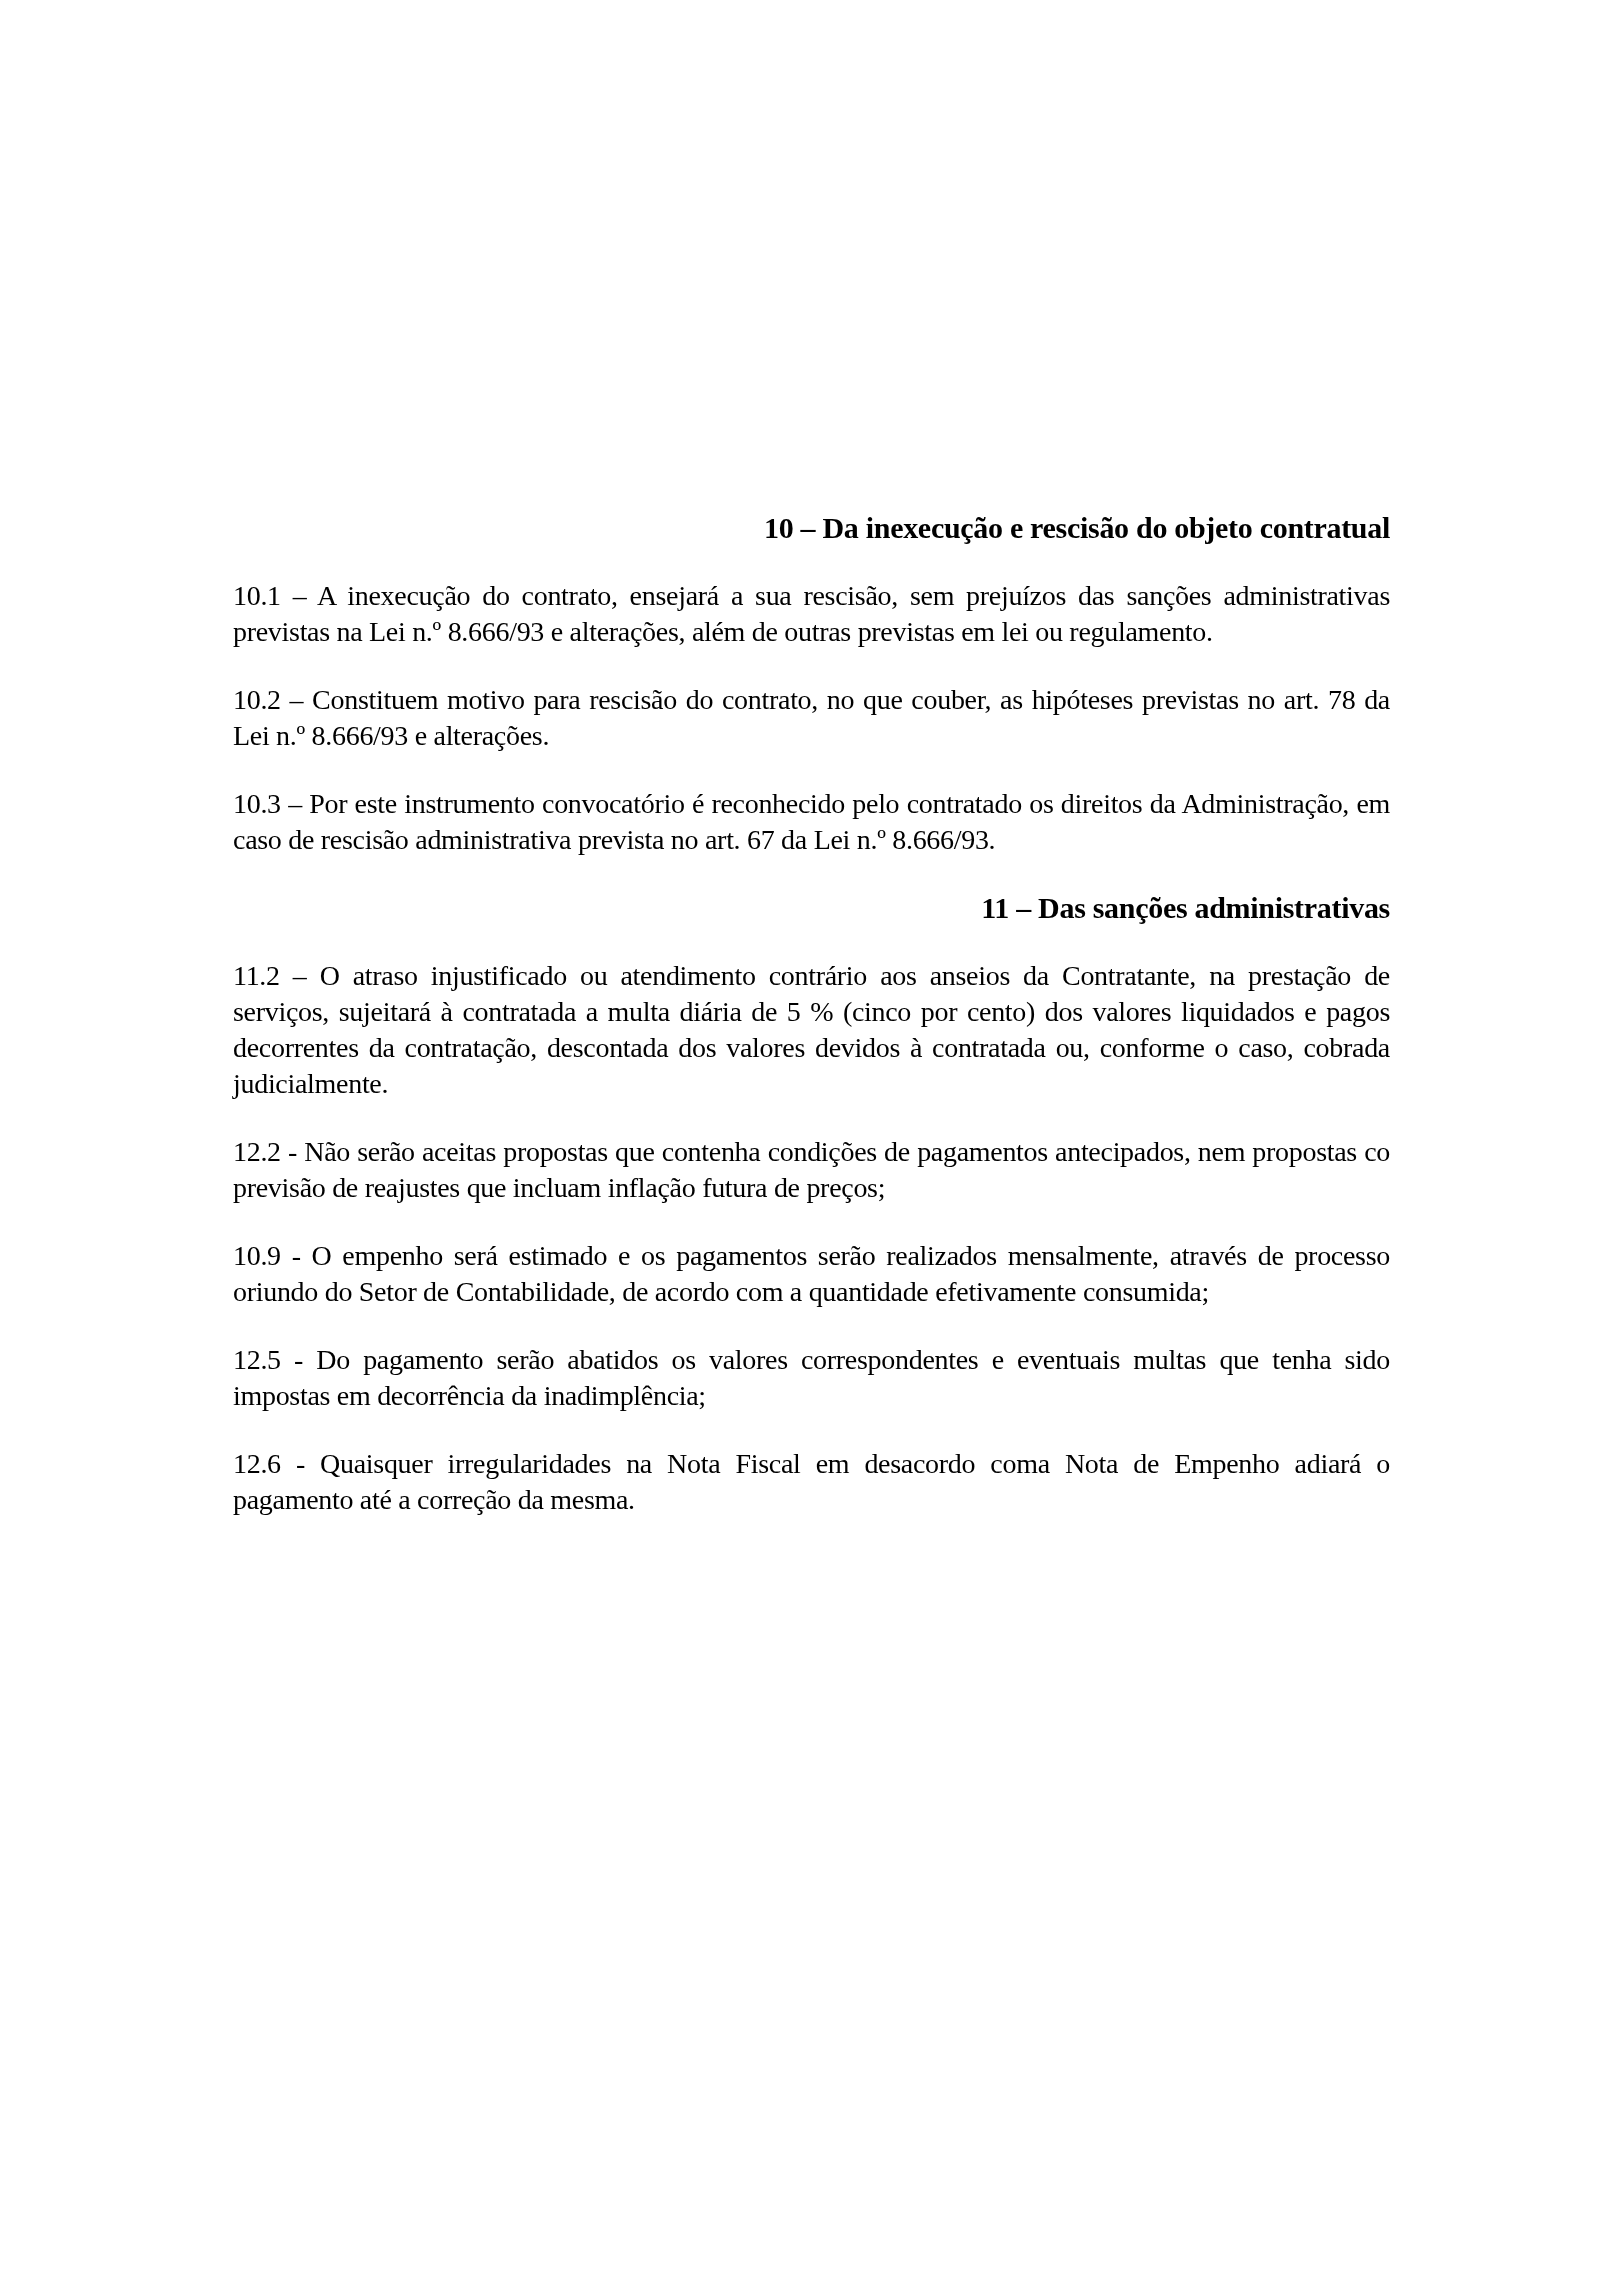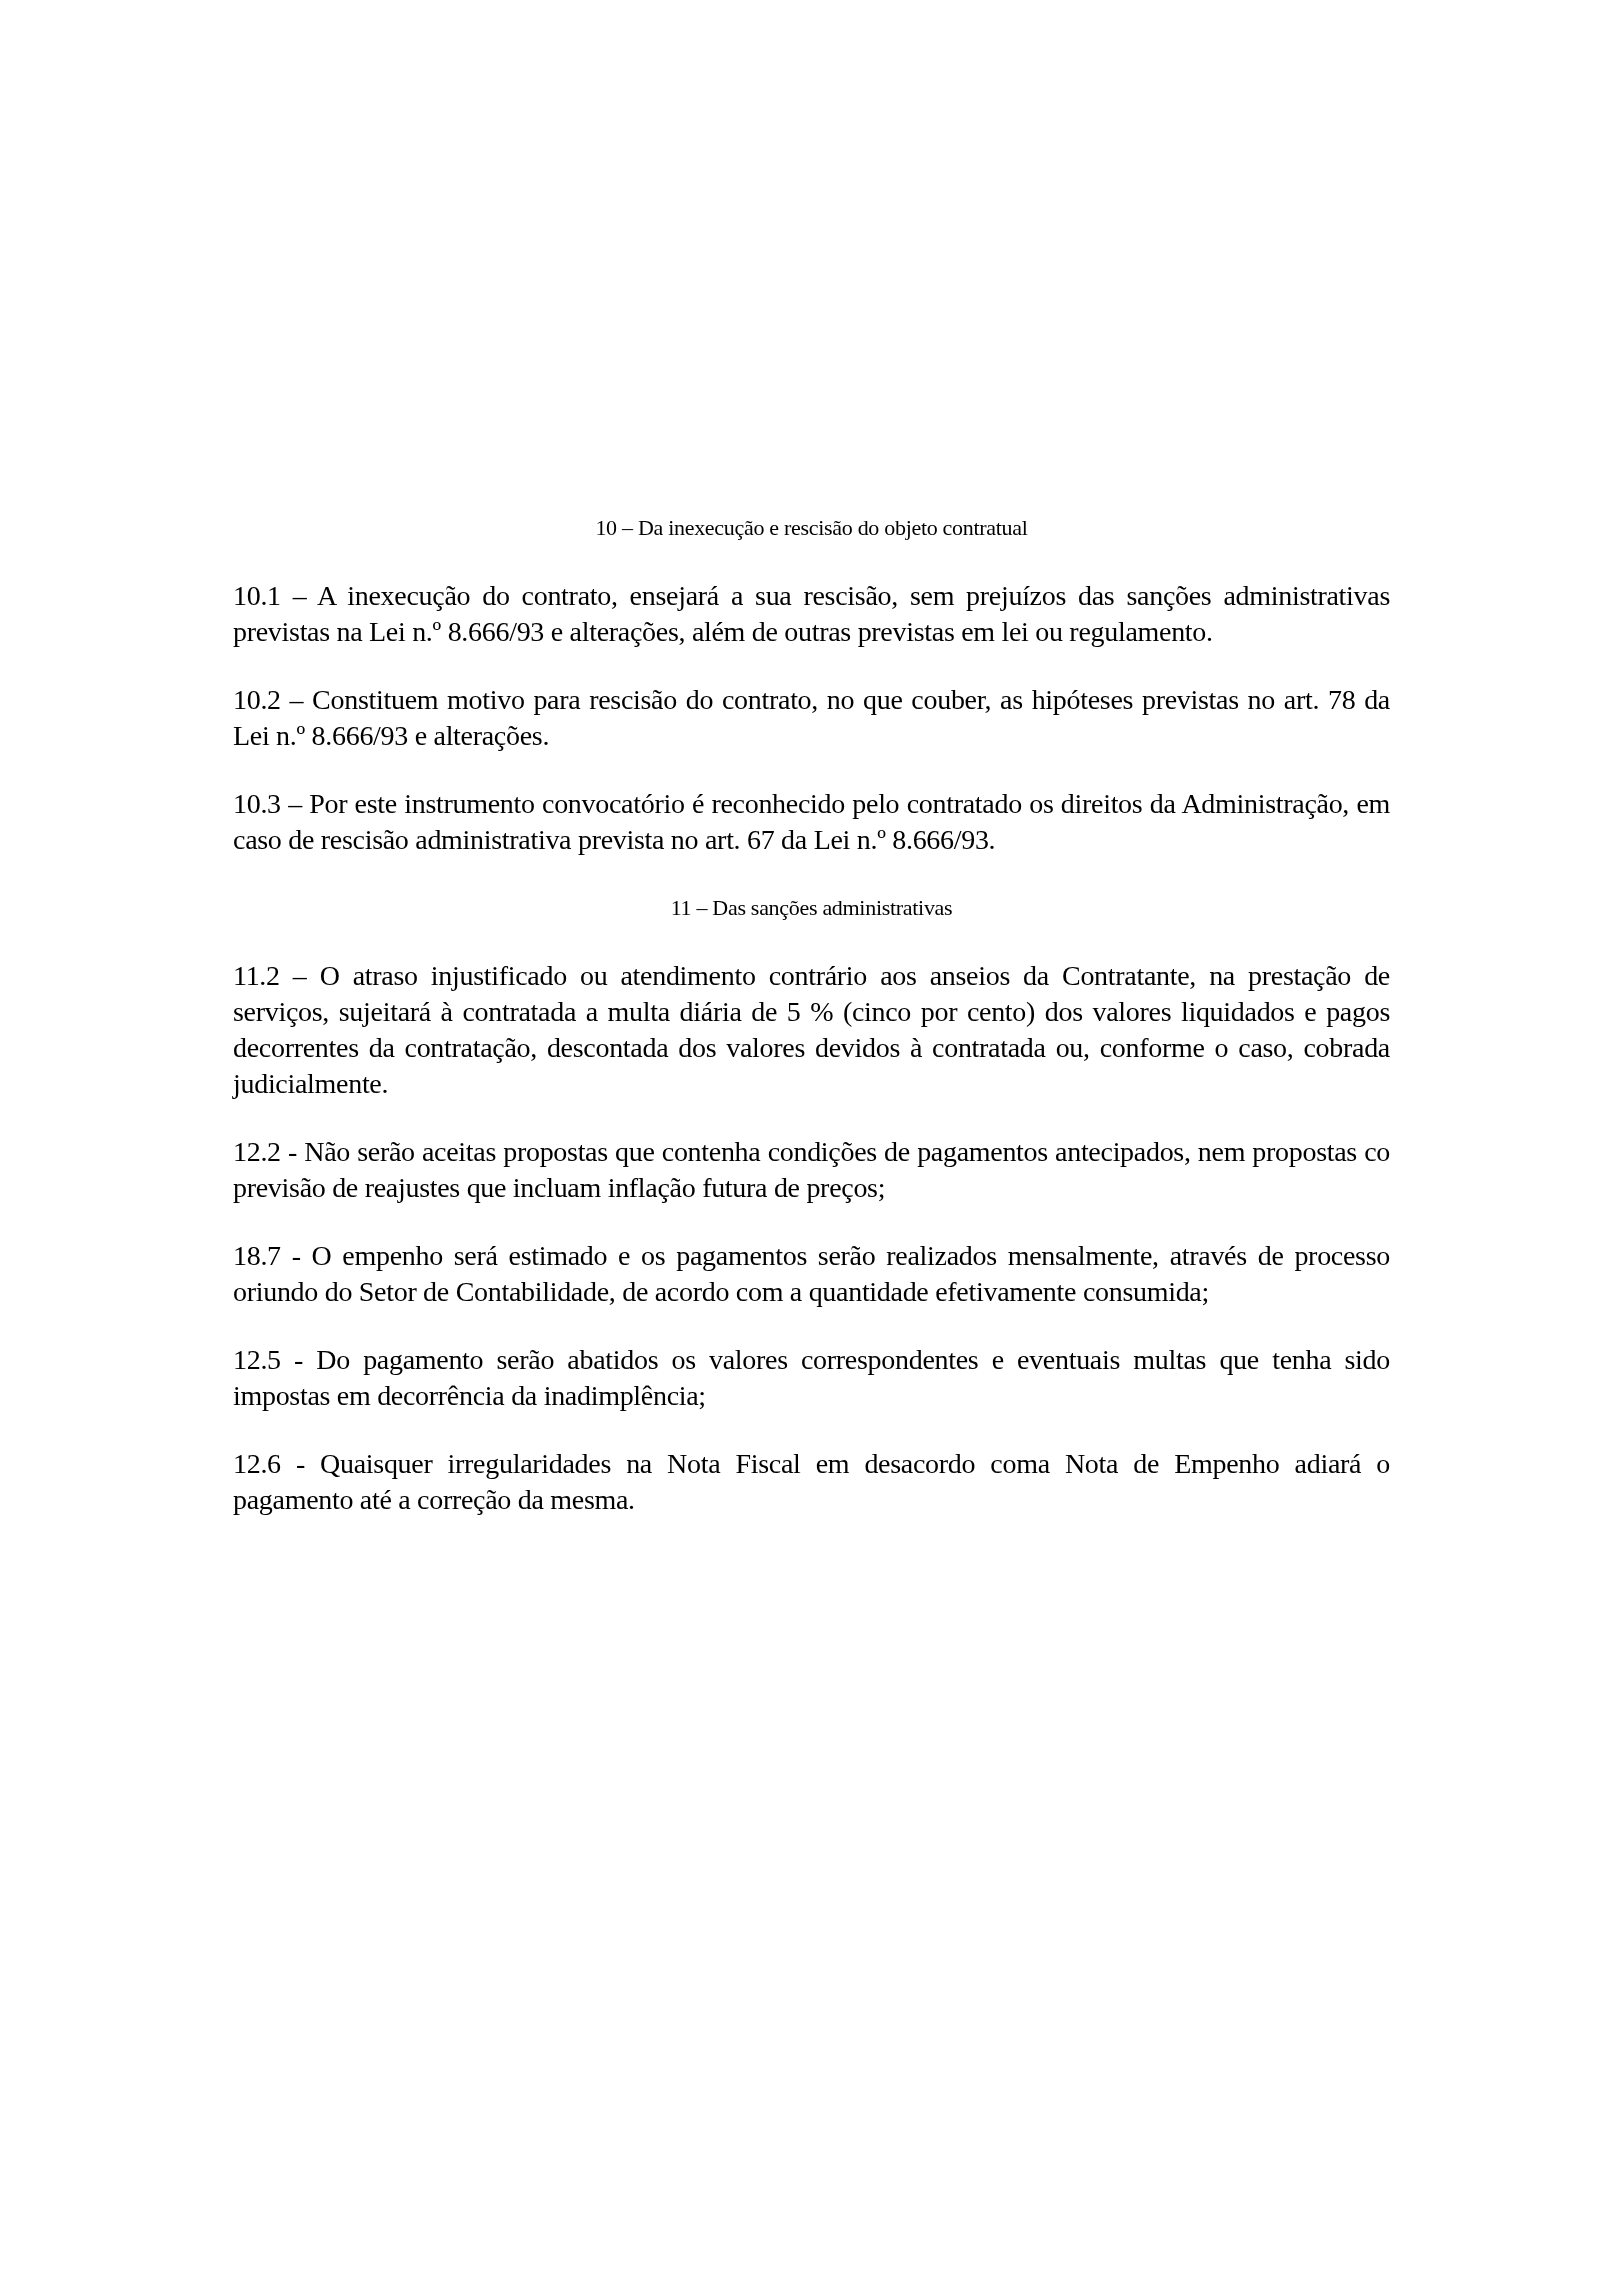--- a/index.html
+++ b/index.html
@@ -18,26 +18,26 @@
     box-sizing: border-box;
   }
   .content {
     position: absolute;
     top: 510px;
     left: 233px;
     width: 1157px;
     box-sizing: border-box;
   }
   .section-heading {
-    font-size: 22px;
+    font-size: 30px;
     line-height: 36px;
-    font-weight: normal;
+    font-weight: bold;
     letter-spacing: -0.3px;
     margin: 0 0 32px 0;
-    text-align: center;
+    text-align: right;
   }
   .paragraph {
     font-size: 28px;
     line-height: 36px;
     letter-spacing: -0.3px;
     margin: 0 0 32px 0;
     text-align: justify;
     text-justify: inter-word;
   }
   .block:last-child { margin-bottom: 12px; }
@@ -59,21 +59,21 @@
     <h2 class="section-heading block">11 – Das sanções administrativas</h2>
 
 
     <p class="paragraph block">11.2 – O atraso injustificado ou atendimento contrário aos anseios da Contratante, na prestação de serviços, sujeitará à contratada a multa diária de 5 % (cinco por cento) dos valores liquidados e pagos decorrentes da contratação, descontada dos valores devidos à contratada ou, conforme o caso, cobrada judicialmente.</p>
 
 
 
     <p class="paragraph block">12.2 - Não serão aceitas propostas que contenha condições de pagamentos antecipados, nem propostas co previsão de reajustes que incluam inflação futura de preços;</p>
 
 
-    <p class="paragraph block">18.7 - O empenho será estimado e os pagamentos serão realizados mensalmente, através de processo oriundo do Setor de Contabilidade, de acordo com a quantidade efetivamente consumida;</p>
+    <p class="paragraph block">10.9 - O empenho será estimado e os pagamentos serão realizados mensalmente, através de processo oriundo do Setor de Contabilidade, de acordo com a quantidade efetivamente consumida;</p>
 
     <p class="paragraph block">12.5 - Do pagamento serão abatidos os valores correspondentes e eventuais multas que tenha sido impostas em decorrência da inadimplência;</p>
 
     <p class="paragraph block">12.6 - Quaisquer irregularidades na Nota Fiscal em desacordo coma Nota de Empenho adiará o pagamento até a correção da mesma.</p>
 
   </div>
 </div>
 
 
 </body></html>

